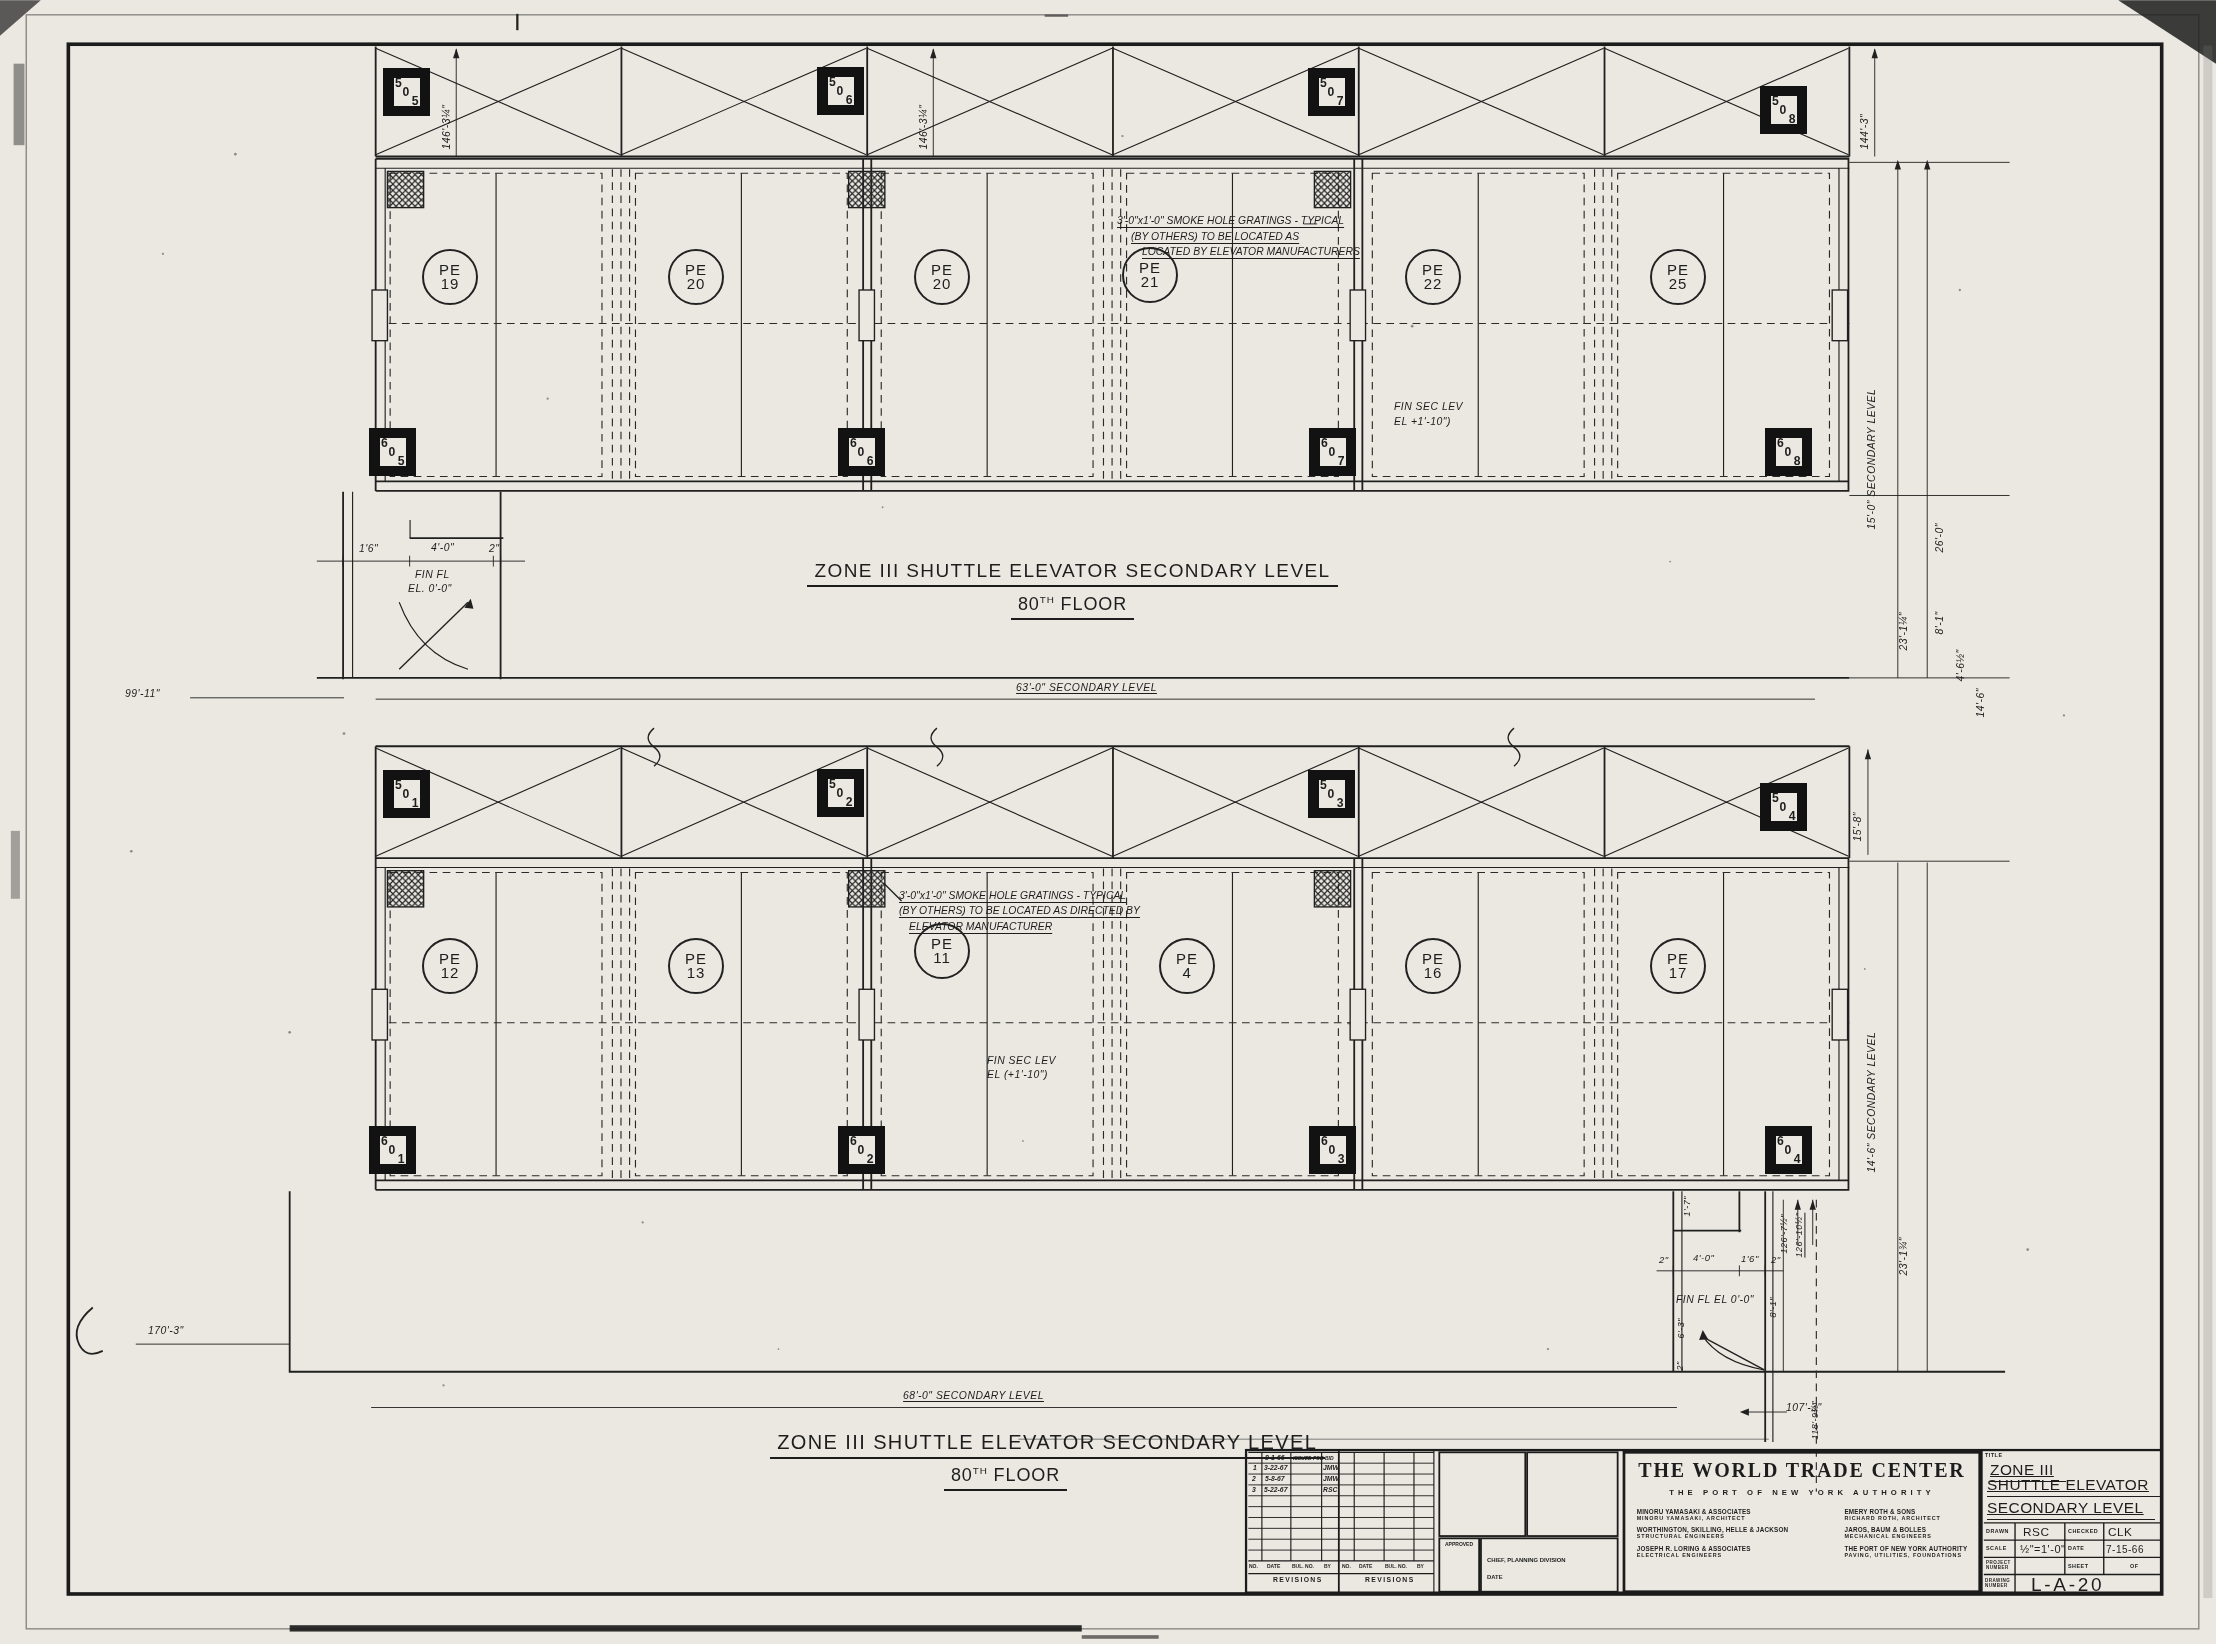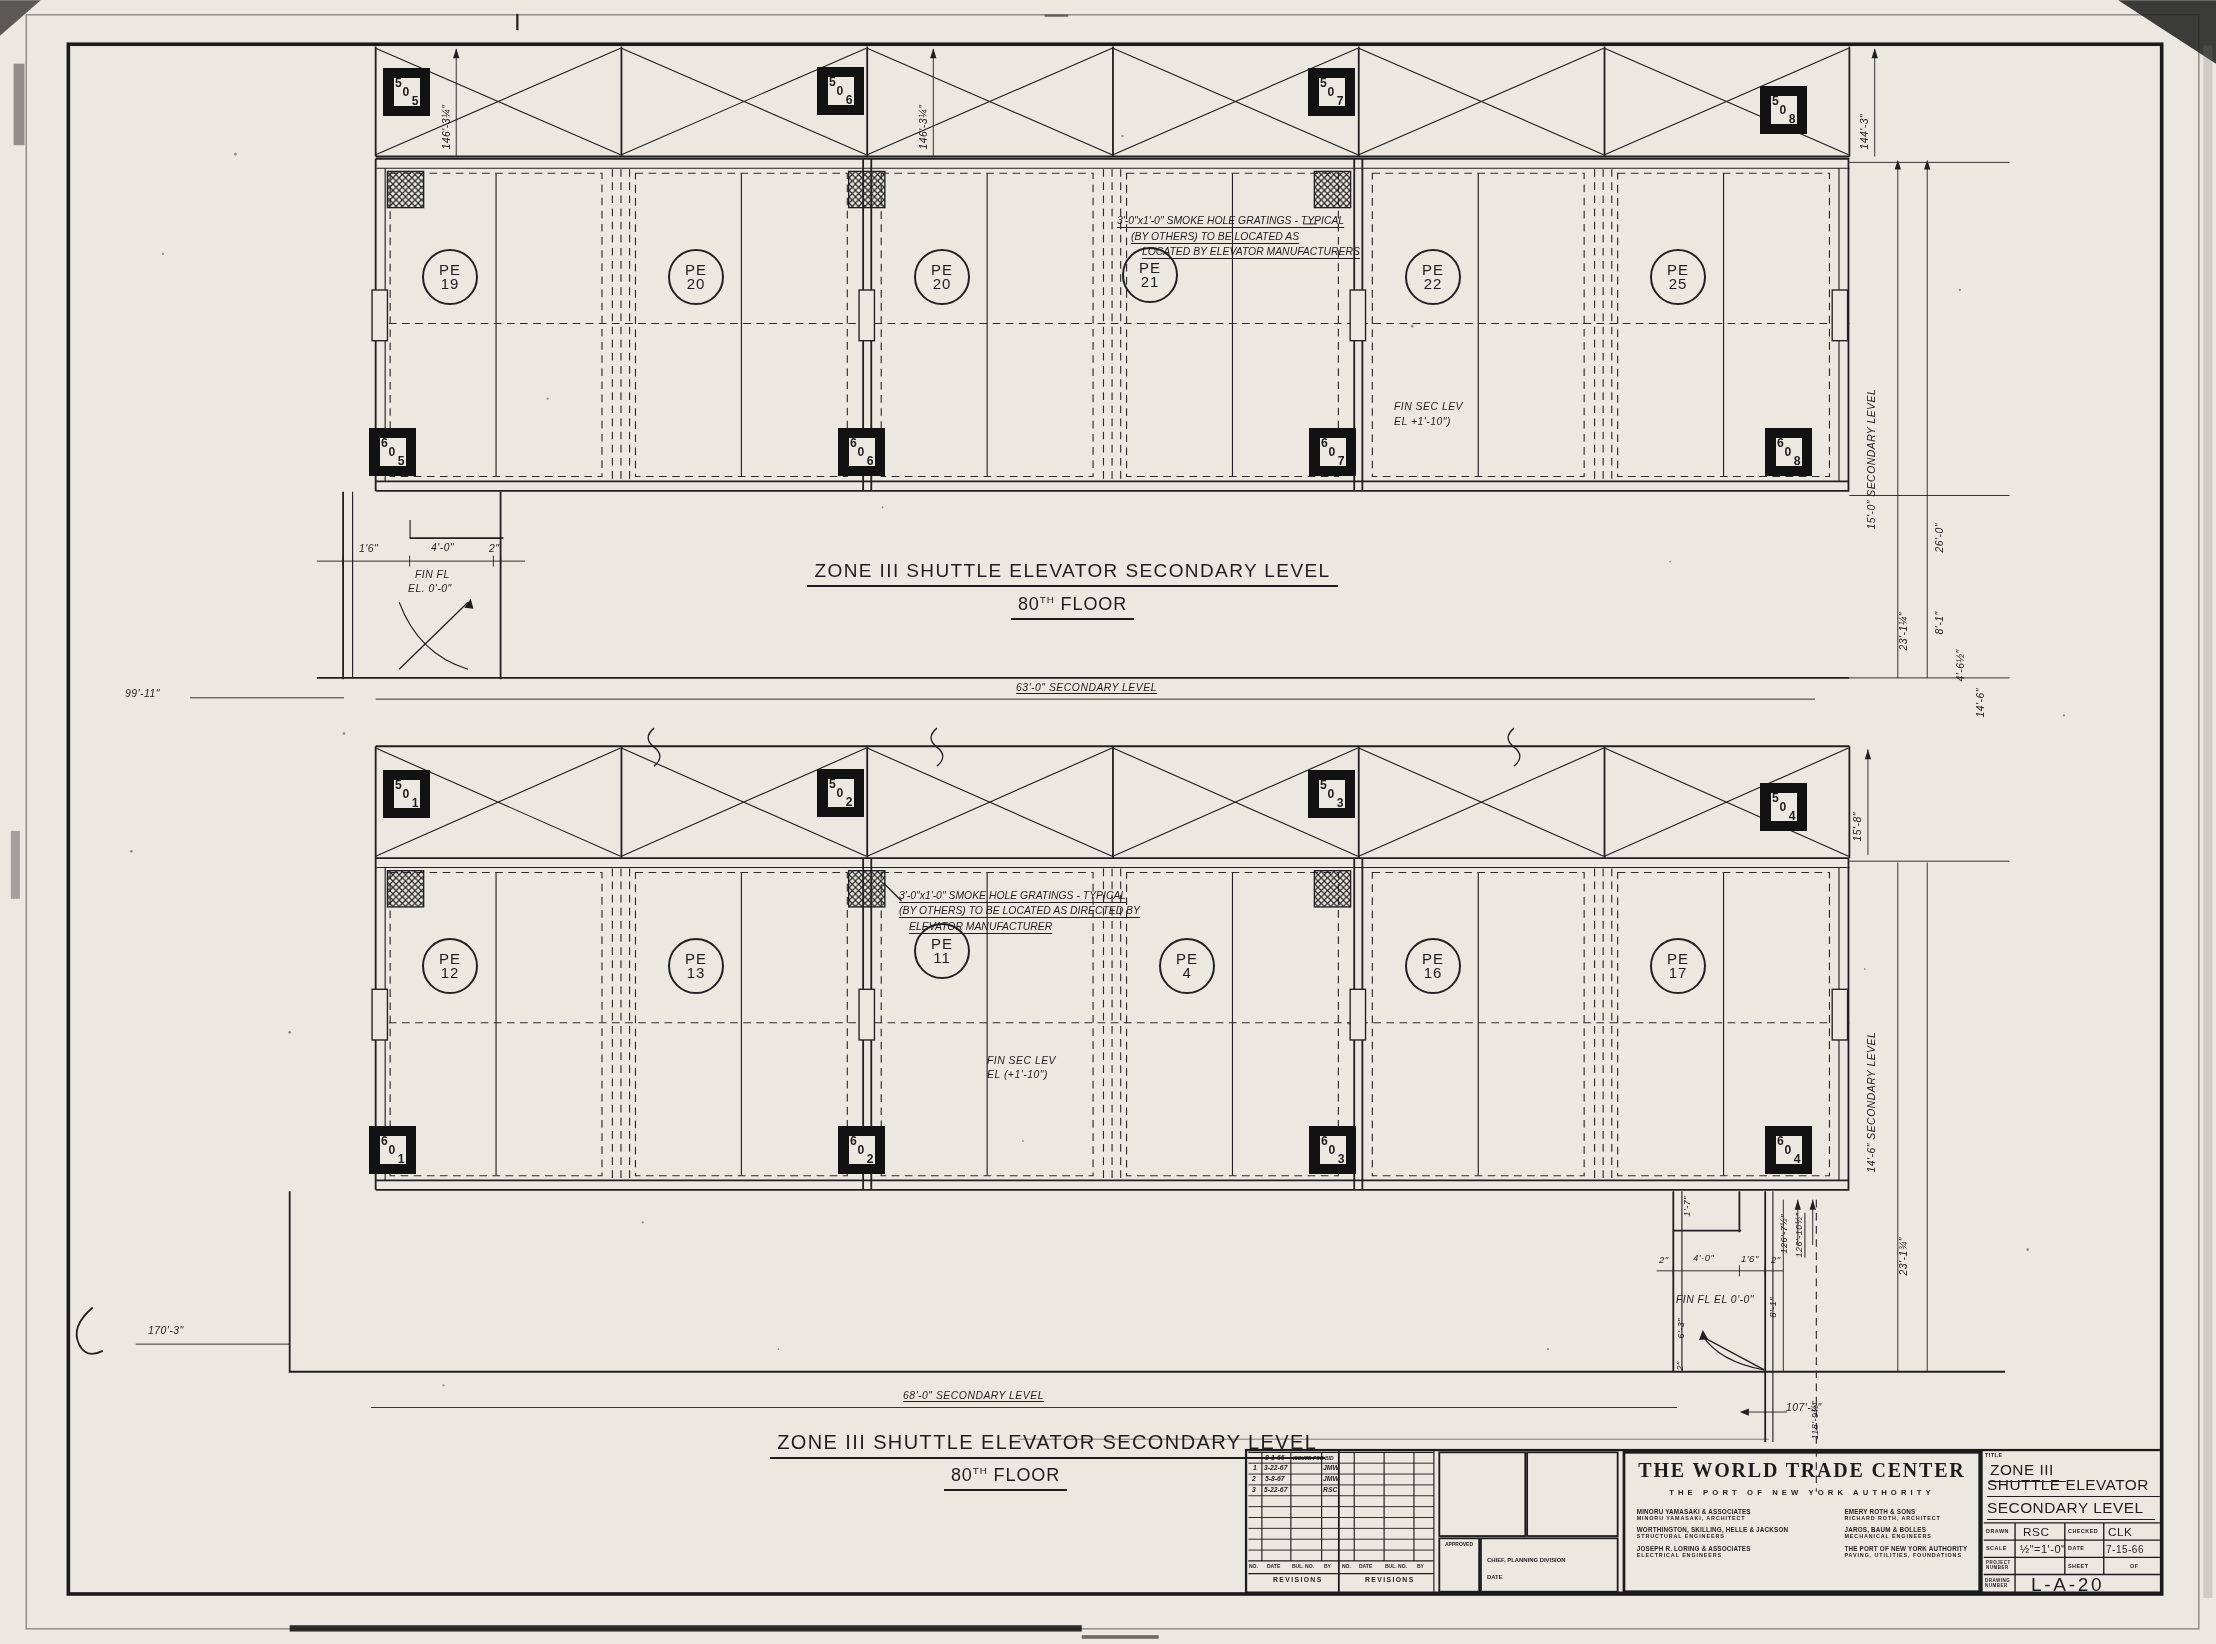--- a/index.html
+++ b/index.html
@@ -29,21 +29,21 @@
   .rv-txt{position:absolute;font-size:6.8px;font-style:italic;font-weight:bold;white-space:nowrap;}
   .rv-hdr{position:absolute;font-size:5px;font-weight:bold;white-space:nowrap;}
   .arch{position:absolute;left:1624px;top:1452px;width:356px;height:139px;text-align:center;box-sizing:border-box;padding-top:7.2px;}
   .arch .h1{font-family:"Liberation Serif",serif;font-weight:bold;font-size:20px;letter-spacing:1.8px;white-space:nowrap;}
   .arch .h2{margin-top:5.4px;font-size:7.7px;font-weight:bold;letter-spacing:4.1px;white-space:nowrap;}
   .firms{display:flex;justify-content:space-between;margin-top:11px;padding:0 12.7px;text-align:left;}
   .firm{margin-bottom:5.9px;}
   .f1{font-size:6.3px;font-weight:bold;letter-spacing:0.2px;white-space:nowrap;}
   .f2{font-size:5.4px;font-weight:bold;letter-spacing:0.9px;white-space:nowrap;}
   .ttl{position:absolute;font-size:15.4px;letter-spacing:0.5px;border-bottom:1.8px solid #1d1d1d;
-       padding:0 11.8px 1.8px 0;white-space:nowrap;}
+       padding:0 11.8px 1.8px 0;white-space:nowrap;text-decoration:underline;}
   .und{text-decoration:underline;text-underline-offset:2.3px;}
 </style>
 </head>
 <body>
 
 <div class="sheet">
 
 <svg class="lines" width="2216" height="1645" viewBox="0 0 4896 3633">
   <defs>
     <pattern id="ht" width="14" height="14" patternUnits="userSpaceOnUse">

